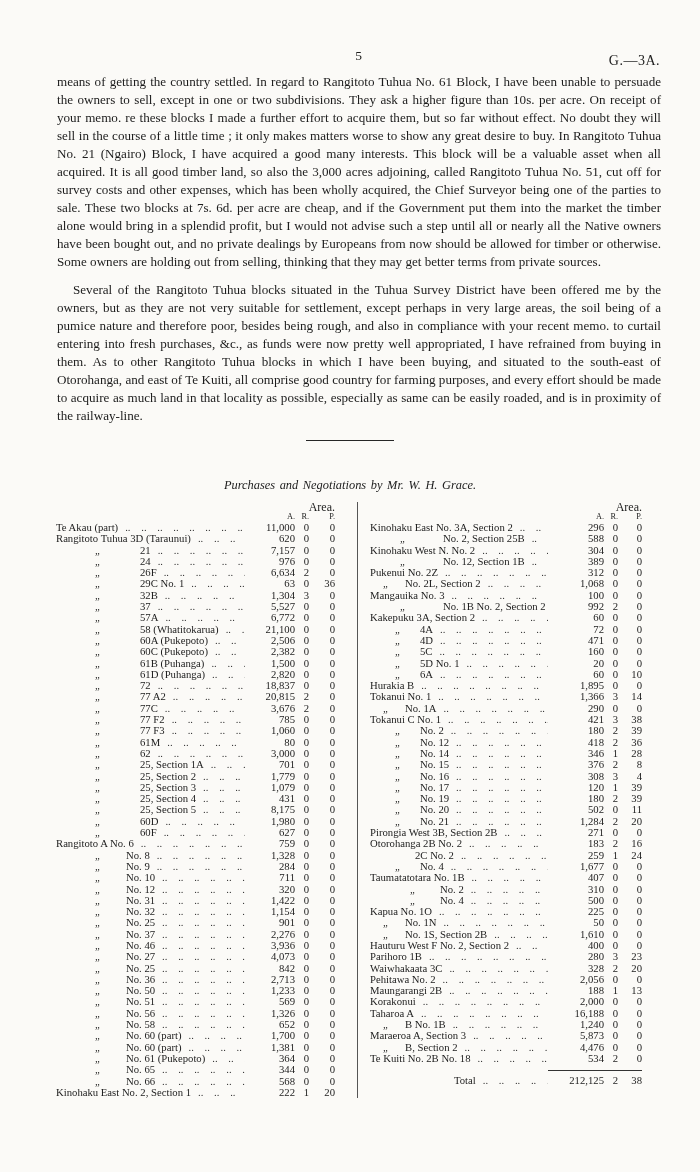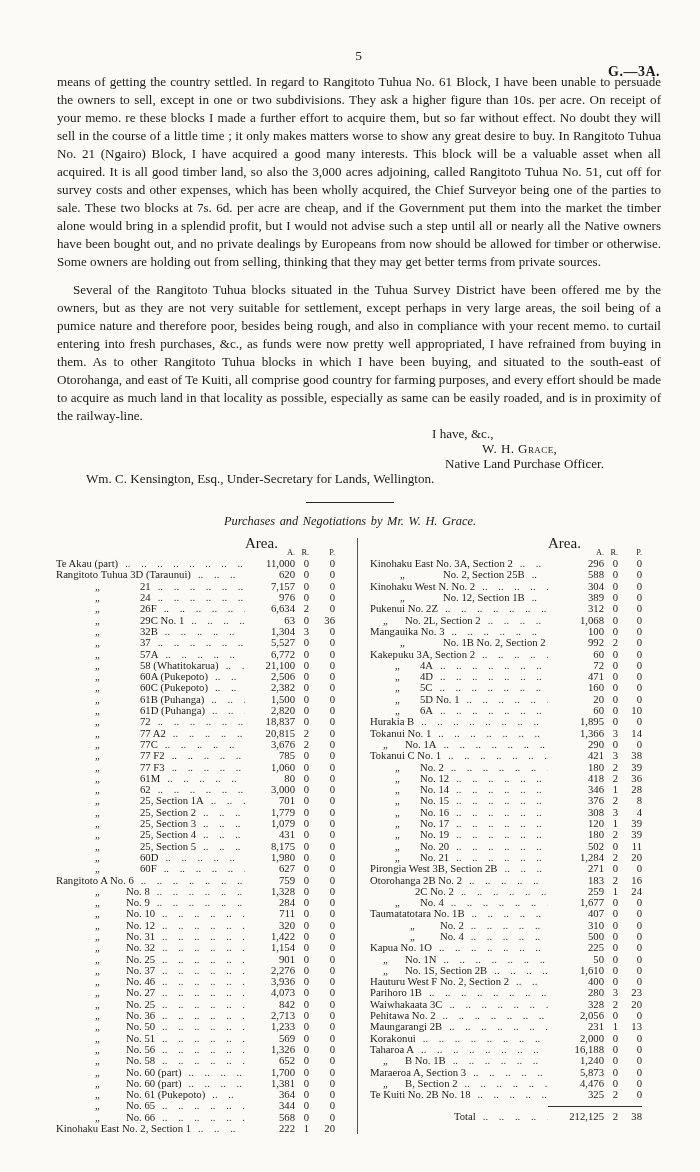--- a/index.html
+++ b/index.html
@@ -5,41 +5,41 @@
   html,body{margin:0;padding:0;}
   body{
     width:700px;height:1172px;overflow:hidden;
     background:#fbfaf7;color:#1c1c1c;
     font-family:"Liberation Serif","DejaVu Serif",serif;
   }
   .page{box-sizing:border-box;width:700px;height:1172px;padding-top:48px;position:relative;}
   
   .pg-head{position:relative;height:17px;margin:0 40px 0 57px;}
   .pgnum{position:absolute;left:0;right:0;text-align:center;font-size:13.5px;}
-  .docref{position:absolute;right:0;top:16px;font-size:14px;letter-spacing:.5px;font-weight:bold;}
+  .docref{position:absolute;right:0;top:5px;font-size:14px;letter-spacing:.5px;}
   
   .para{font-size:13.1px;line-height:18px;text-align:justify;margin:8px 39px 0 57px;}
   .para.p2{margin-top:10px;text-indent:16px;}
   .closing{font-size:13.1px;line-height:14.8px;margin:2px 39px 0 57px;}
   .c1{padding-left:375px;}
   .c2{padding-left:425px;font-variant:small-caps;letter-spacing:.4px;}
   .c3{padding-left:388px;}
   .c4{padding-left:29px;margin-top:1px;}
   .divider{width:88px;border-top:1.4px solid #262626;margin:15px auto 0 auto;}
   
-  .tbl-title{margin-top:11px;text-align:center;font-style:italic;font-size:12.4px;word-spacing:1.5px;}
+  .tbl-title{margin-top:37px;text-align:center;font-style:italic;font-size:12.4px;word-spacing:1.5px;}
   .cols{display:flex;margin:9px 40px 0 56px;align-items:flex-start;}
   .half{box-sizing:border-box;}
   .half.left{width:302px;border-right:1px solid #555;padding-right:22px;}
   .half.right{width:292px;padding-left:12px;padding-right:8px;}
   .trow{display:grid;grid-template-columns:1fr 50px 14px 26px;line-height:11.3px;font-size:10.7px;}
   .half.right .trow{grid-template-columns:1fr 56px 14px 24px;}
   .trow.head{line-height:10px;height:10px;}
   .trow.units{line-height:9px;height:10px;}
-  .area-span{grid-column:2/5;text-align:left;font-size:15px;}
+  .area-span{grid-column:2/5;text-align:right;font-size:12px;}
   .u{font-size:8.3px;text-align:center;}
   .nm{display:flex;white-space:pre;overflow:hidden;}
   .lbl{flex:none;}
   .dit{flex:none;display:inline-block;box-sizing:border-box;}
   .l1 .dit{width:84px;padding-left:39px;}
   .l2 .dit{width:70px;padding-left:39px;}
   .l3 .dit{width:73px;padding-left:30px;}
   .l4 .dit{width:35px;padding-left:13px;}
   .l5 .dit{width:50px;padding-left:25px;}
   .l6 .lbl{padding-left:45px;}
@@ -57,26 +57,20 @@
 <div class="page">
 
   <div class="pg-head">
     <span class="pgnum">5</span>
     <span class="docref">G.—3A.</span>
   </div>
 
   <p class="para p1">means of getting the country settled.  In regard to Rangitoto Tuhua No. 61 Block, I have been unable to persuade the owners to sell, except in one or two subdivisions.  They ask a higher figure than 10s. per acre.  On receipt of your memo. re these blocks I made a further effort to acquire them, but so far without effect.  No doubt they will sell in the course of a little time ; it only makes matters worse to show any great desire to buy.  In Rangitoto Tuhua No. 21 (Ngairo) Block, I have acquired a good many interests.  This block will be a valuable asset when all acquired.  It is all good timber land, so also the 3,000 acres adjoining, called Rangitoto Tuhua No. 51, cut off for survey costs and other expenses, which has been wholly acquired, the Chief Surveyor being one of the parties to sale.  These two blocks at 7s. 6d. per acre are cheap, and if the Government put them into the market the timber alone would bring in a splendid profit, but I would not advise such a step until all or nearly all the Native owners have been bought out, and no private dealings by Europeans from now should be allowed for timber or otherwise.  Some owners are holding out from selling, thinking that they may get better terms from private sources.</p>
   <p class="para p2">Several of the Rangitoto Tuhua blocks situated in the Tuhua Survey District have been offered me by the owners, but as they are not very suitable for settlement, except perhaps in very large areas, the soil being of a pumice nature and therefore poor, besides being rough, and also in compliance with your recent memo. to curtail entering into fresh purchases, &amp;c., as funds were now pretty well appropriated, I have refrained from buying in them.  As to other Rangitoto Tuhua blocks in which I have been buying, and situated to the south-east of Otorohanga, and east of Te Kuiti, all comprise good country for farming purposes, and every effort should be made to acquire as much land in that locality as possible, especially as same can be easily roaded, and is in proximity of the railway-line.</p>
 
-  <div class="closing">
-    <div class="c1">I have, &amp;c.,</div>
-    <div class="c2">W. H. Grace,</div>
-    <div class="c3">Native Land Purchase Officer.</div>
-    <div class="c4">Wm. C. Kensington, Esq., Under-Secretary for Lands, Wellington.</div>
-  </div>
 
   <div class="divider"></div>
 
   <div class="tbl">
     <div class="tbl-title">Purchases and Negotiations by Mr. W. H. Grace.</div>
     <div class="cols">
       <div class="half left" id="col-left">
           <div class="trow head">
             <div class="nm"></div>
             <div class="area-span">Area.</div>
@@ -646,21 +640,21 @@
             <div class="c">20</div>
           </div>
           <div class="trow">
             <div class="nm l0"><span class="lbl">Pehitawa No. 2</span><span class="ldr"></span></div>
             <div class="c">2,056</div>
             <div class="c">0</div>
             <div class="c">0</div>
           </div>
           <div class="trow">
             <div class="nm l0"><span class="lbl">Maungarangi 2B</span><span class="ldr"></span></div>
-            <div class="c">231</div>
+            <div class="c">188</div>
             <div class="c">1</div>
             <div class="c">13</div>
           </div>
           <div class="trow">
             <div class="nm l0"><span class="lbl">Korakonui</span><span class="ldr"></span></div>
             <div class="c">2,000</div>
             <div class="c">0</div>
             <div class="c">0</div>
           </div>
           <div class="trow">
@@ -682,21 +676,21 @@
             <div class="c">0</div>
           </div>
           <div class="trow">
             <div class="nm l4"><span class="dit">„</span><span class="lbl">B, Section 2</span><span class="ldr"></span></div>
             <div class="c">4,476</div>
             <div class="c">0</div>
             <div class="c">0</div>
           </div>
           <div class="trow">
             <div class="nm l0"><span class="lbl">Te Kuiti No. 2B No. 18</span><span class="ldr"></span></div>
-            <div class="c">325</div>
+            <div class="c">534</div>
             <div class="c">2</div>
             <div class="c">0</div>
           </div>
           <div class="trow">
             <div class="nm"></div>
             <div class="trule"></div>
           </div>
           <div class="trow total-row">
             <div class="nm"><span class="lbl">Total</span><span class="ldr"></span></div>
             <div class="c">212,125</div>

